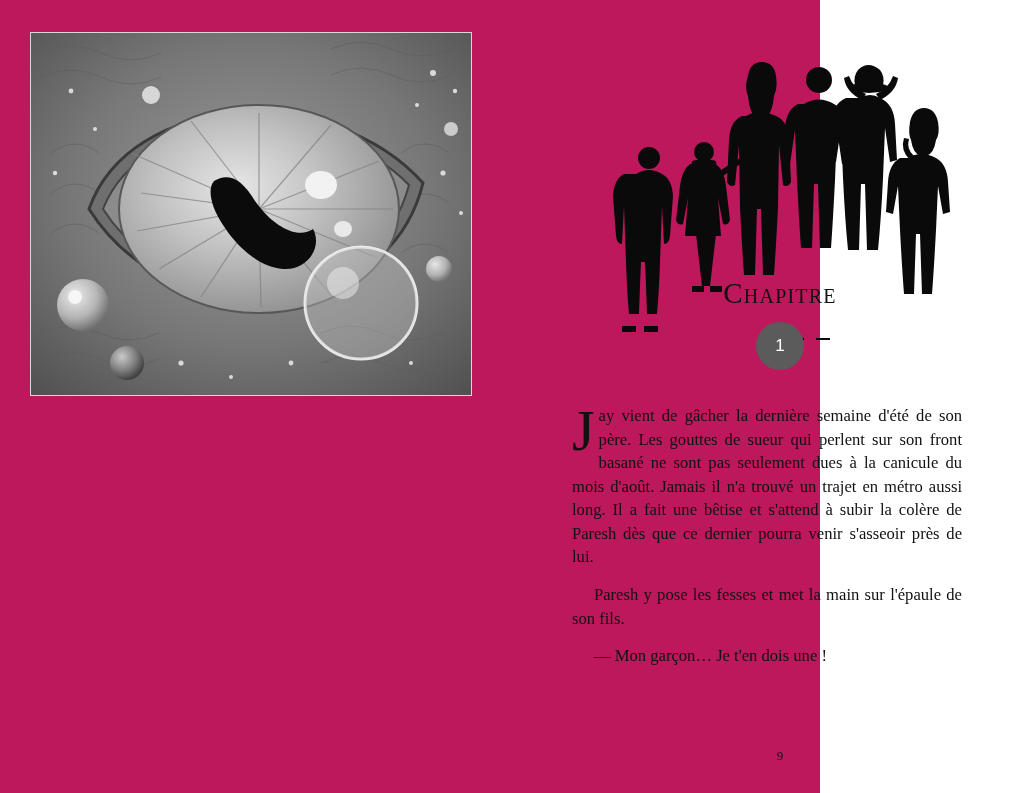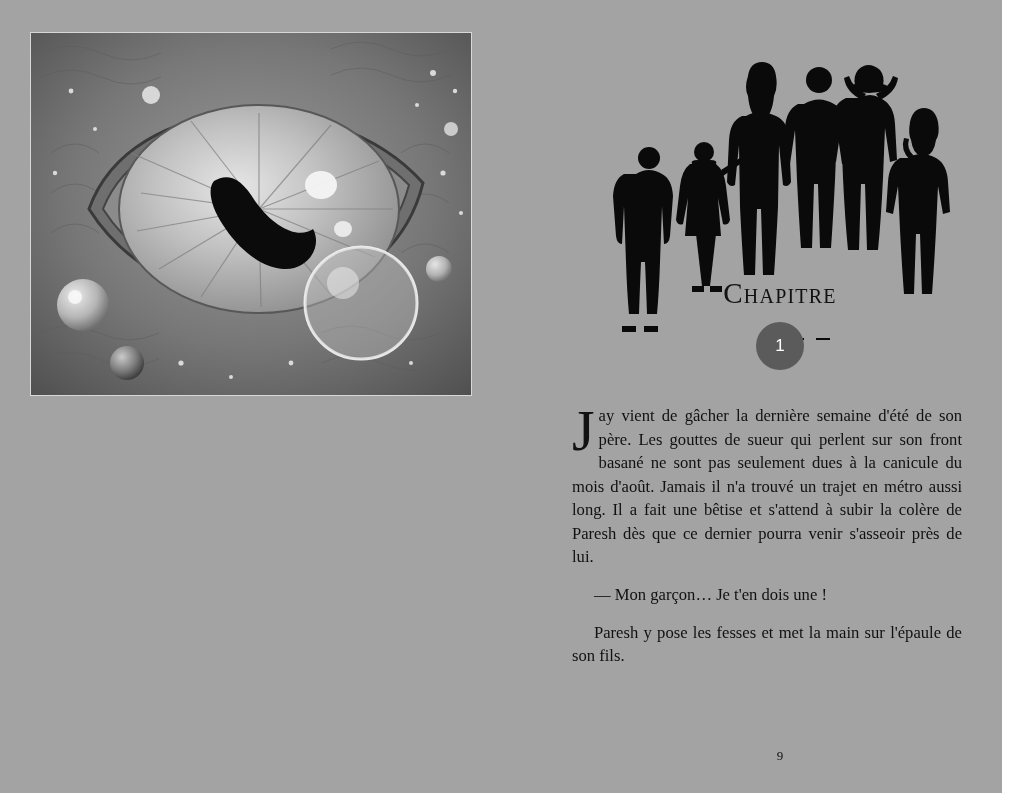--- a/index.html
+++ b/index.html
@@ -10,24 +10,23 @@
   body {
     width: 1024px;
     height: 793px;
     overflow: hidden;
     font-family: "Liberation Serif", serif;
     color: #111;
   }
 
   .spread {
     position: relative;
-    width: 980px;
+    width: 820px;
     height: 793px;
-    background: #a3a3a3;
-    padding-left: 22px;
+    background: #be185d;
   }
 
   
   .illustration {
     position: absolute;
     left: 30px;
     top: 32px;
     width: 440px;
     height: 362px;
     overflow: hidden;
@@ -285,19 +284,19 @@
     </div>
 
     <div class="chapter-number">
       <span>1</span>
     </div>
 
     <div class="body-text">
       <p class="para-drop">
         <span class="dropcap">J</span><span>ay vient de gâcher la dernière semaine d'été de son père. Les gouttes de sueur qui perlent sur son front basané ne sont pas seulement dues à la canicule du mois d'août. Jamais il n'a trouvé un trajet en métro aussi long. Il a fait une bêtise et s'attend à subir la colère de Paresh dès que ce dernier pourra venir s'asseoir près de lui.</span>
       </p>
+      <p class="indent">Paresh y pose les fesses et met la main sur l'épaule de son fils.</p>
       <p class="indent">— Mon garçon… Je t'en dois une !</p>
-      <p class="indent">Paresh y pose les fesses et met la main sur l'épaule de son fils.</p>
     </div>
 
     <div class="page-number">9</div>
   </div>
 </div>
 
 </body></html>

